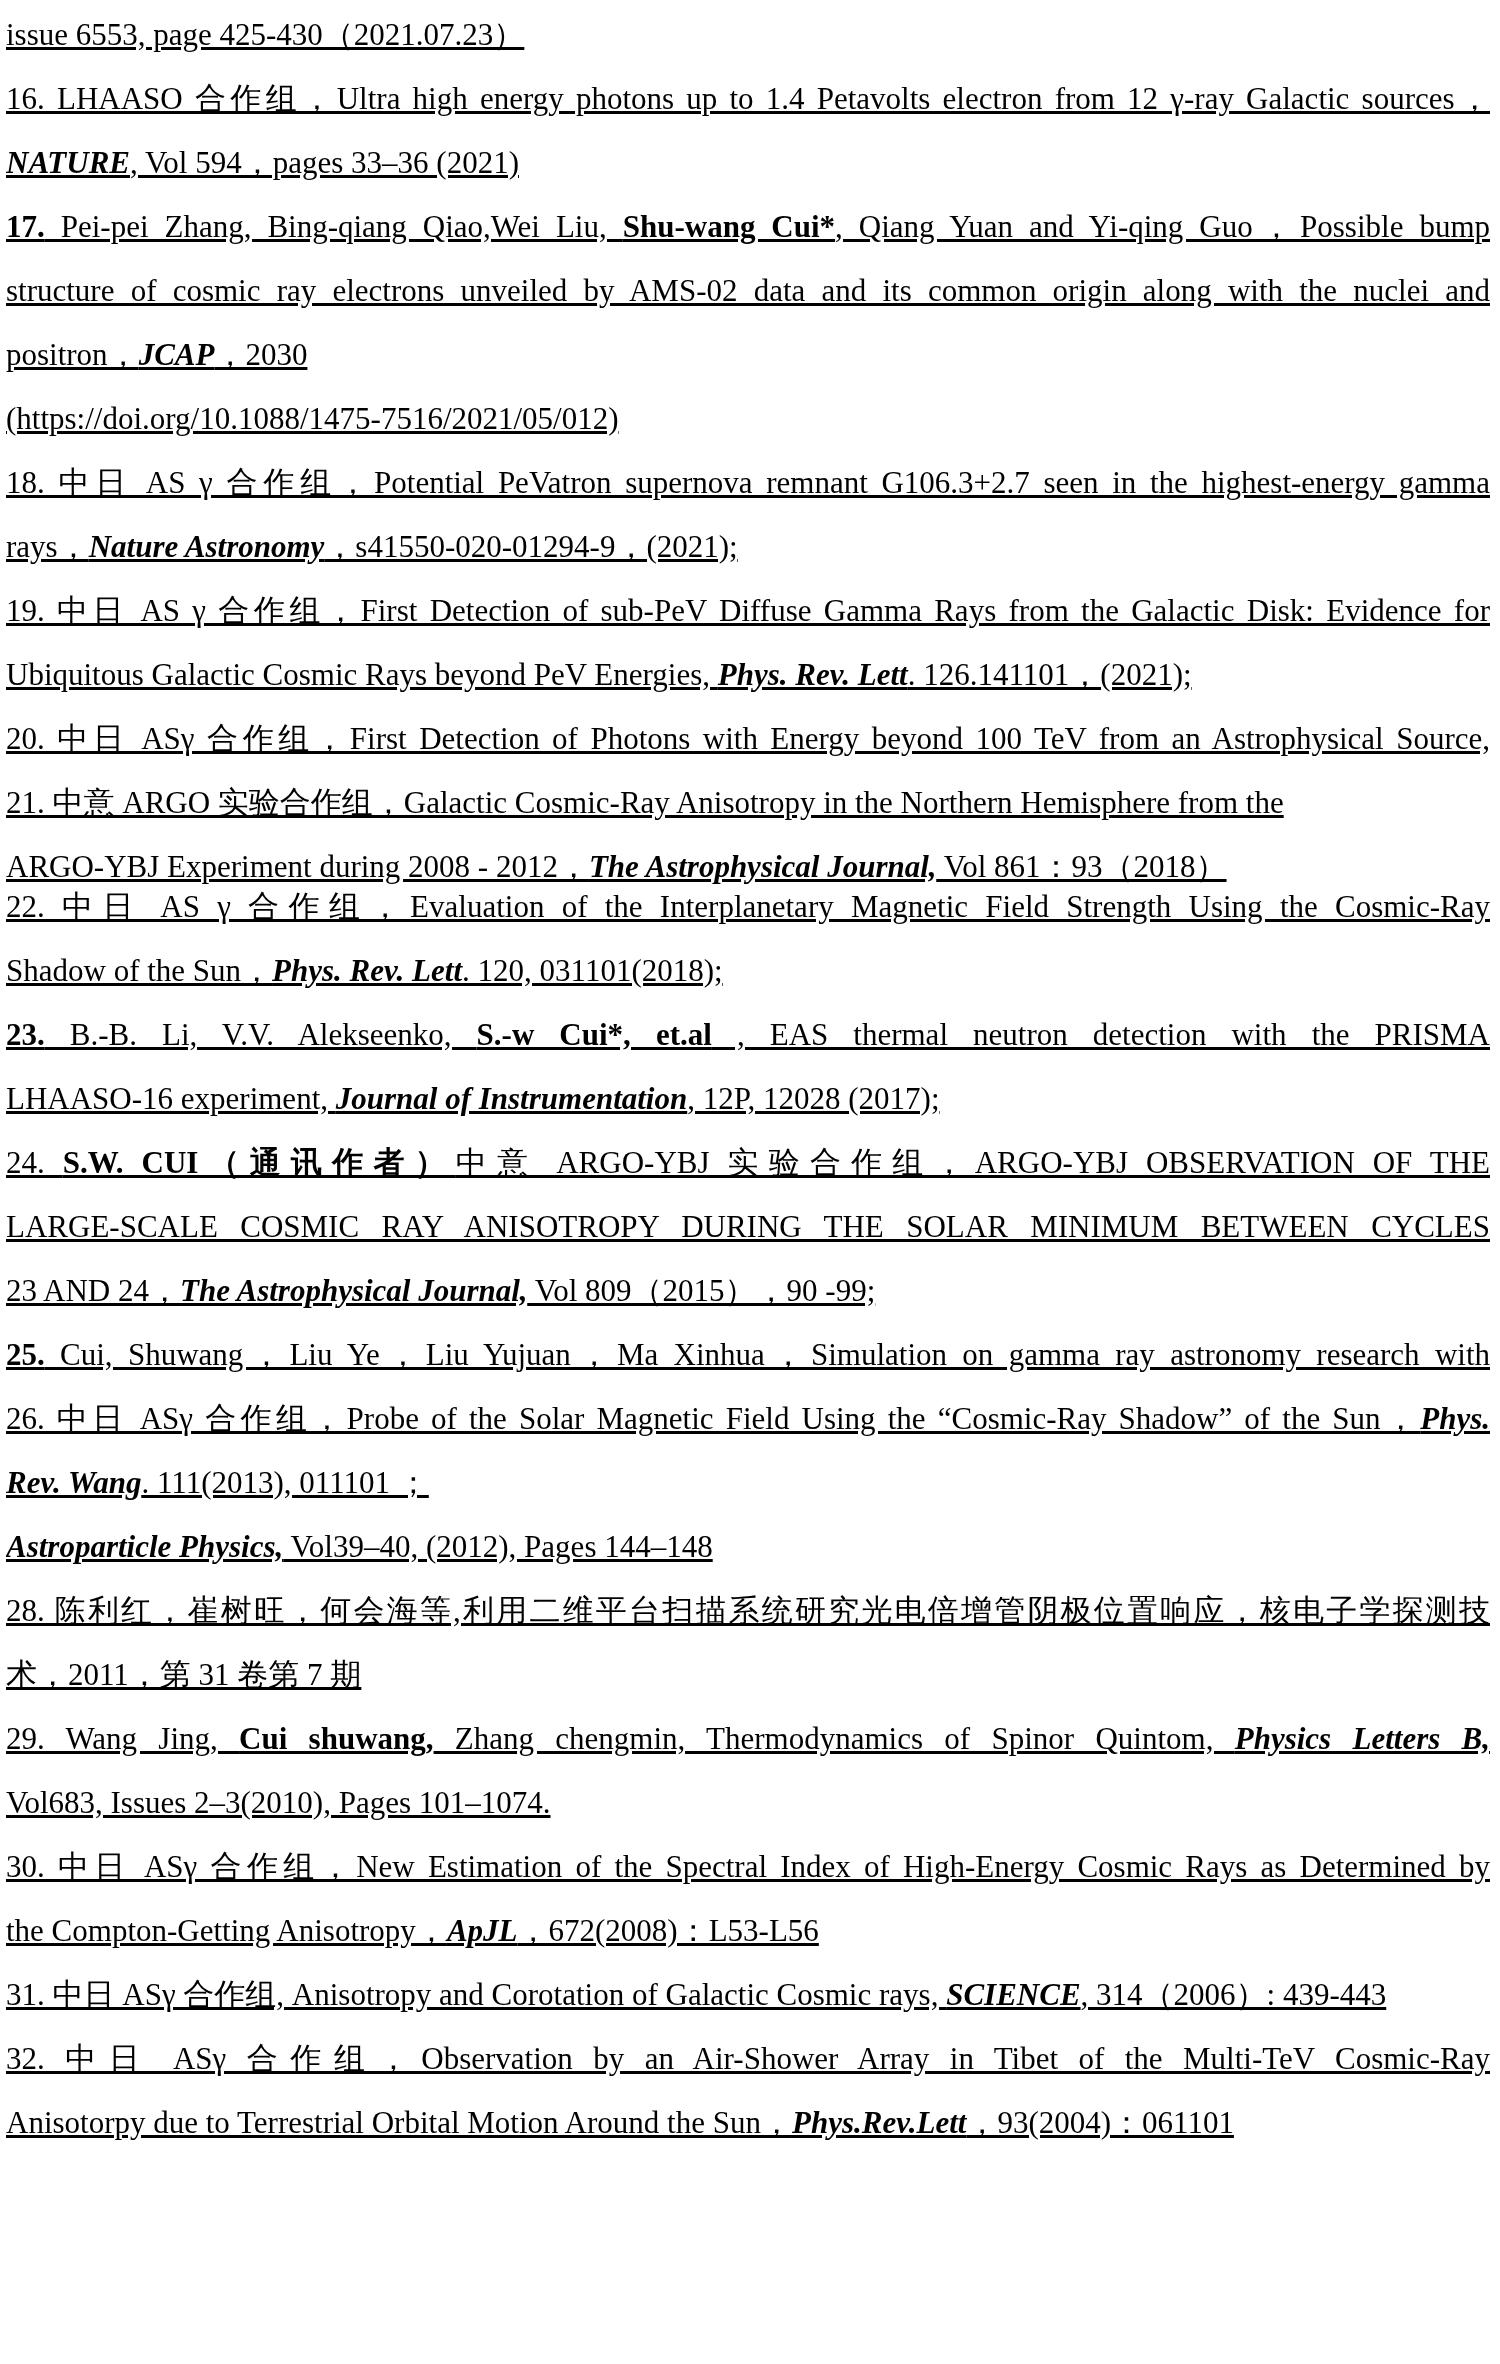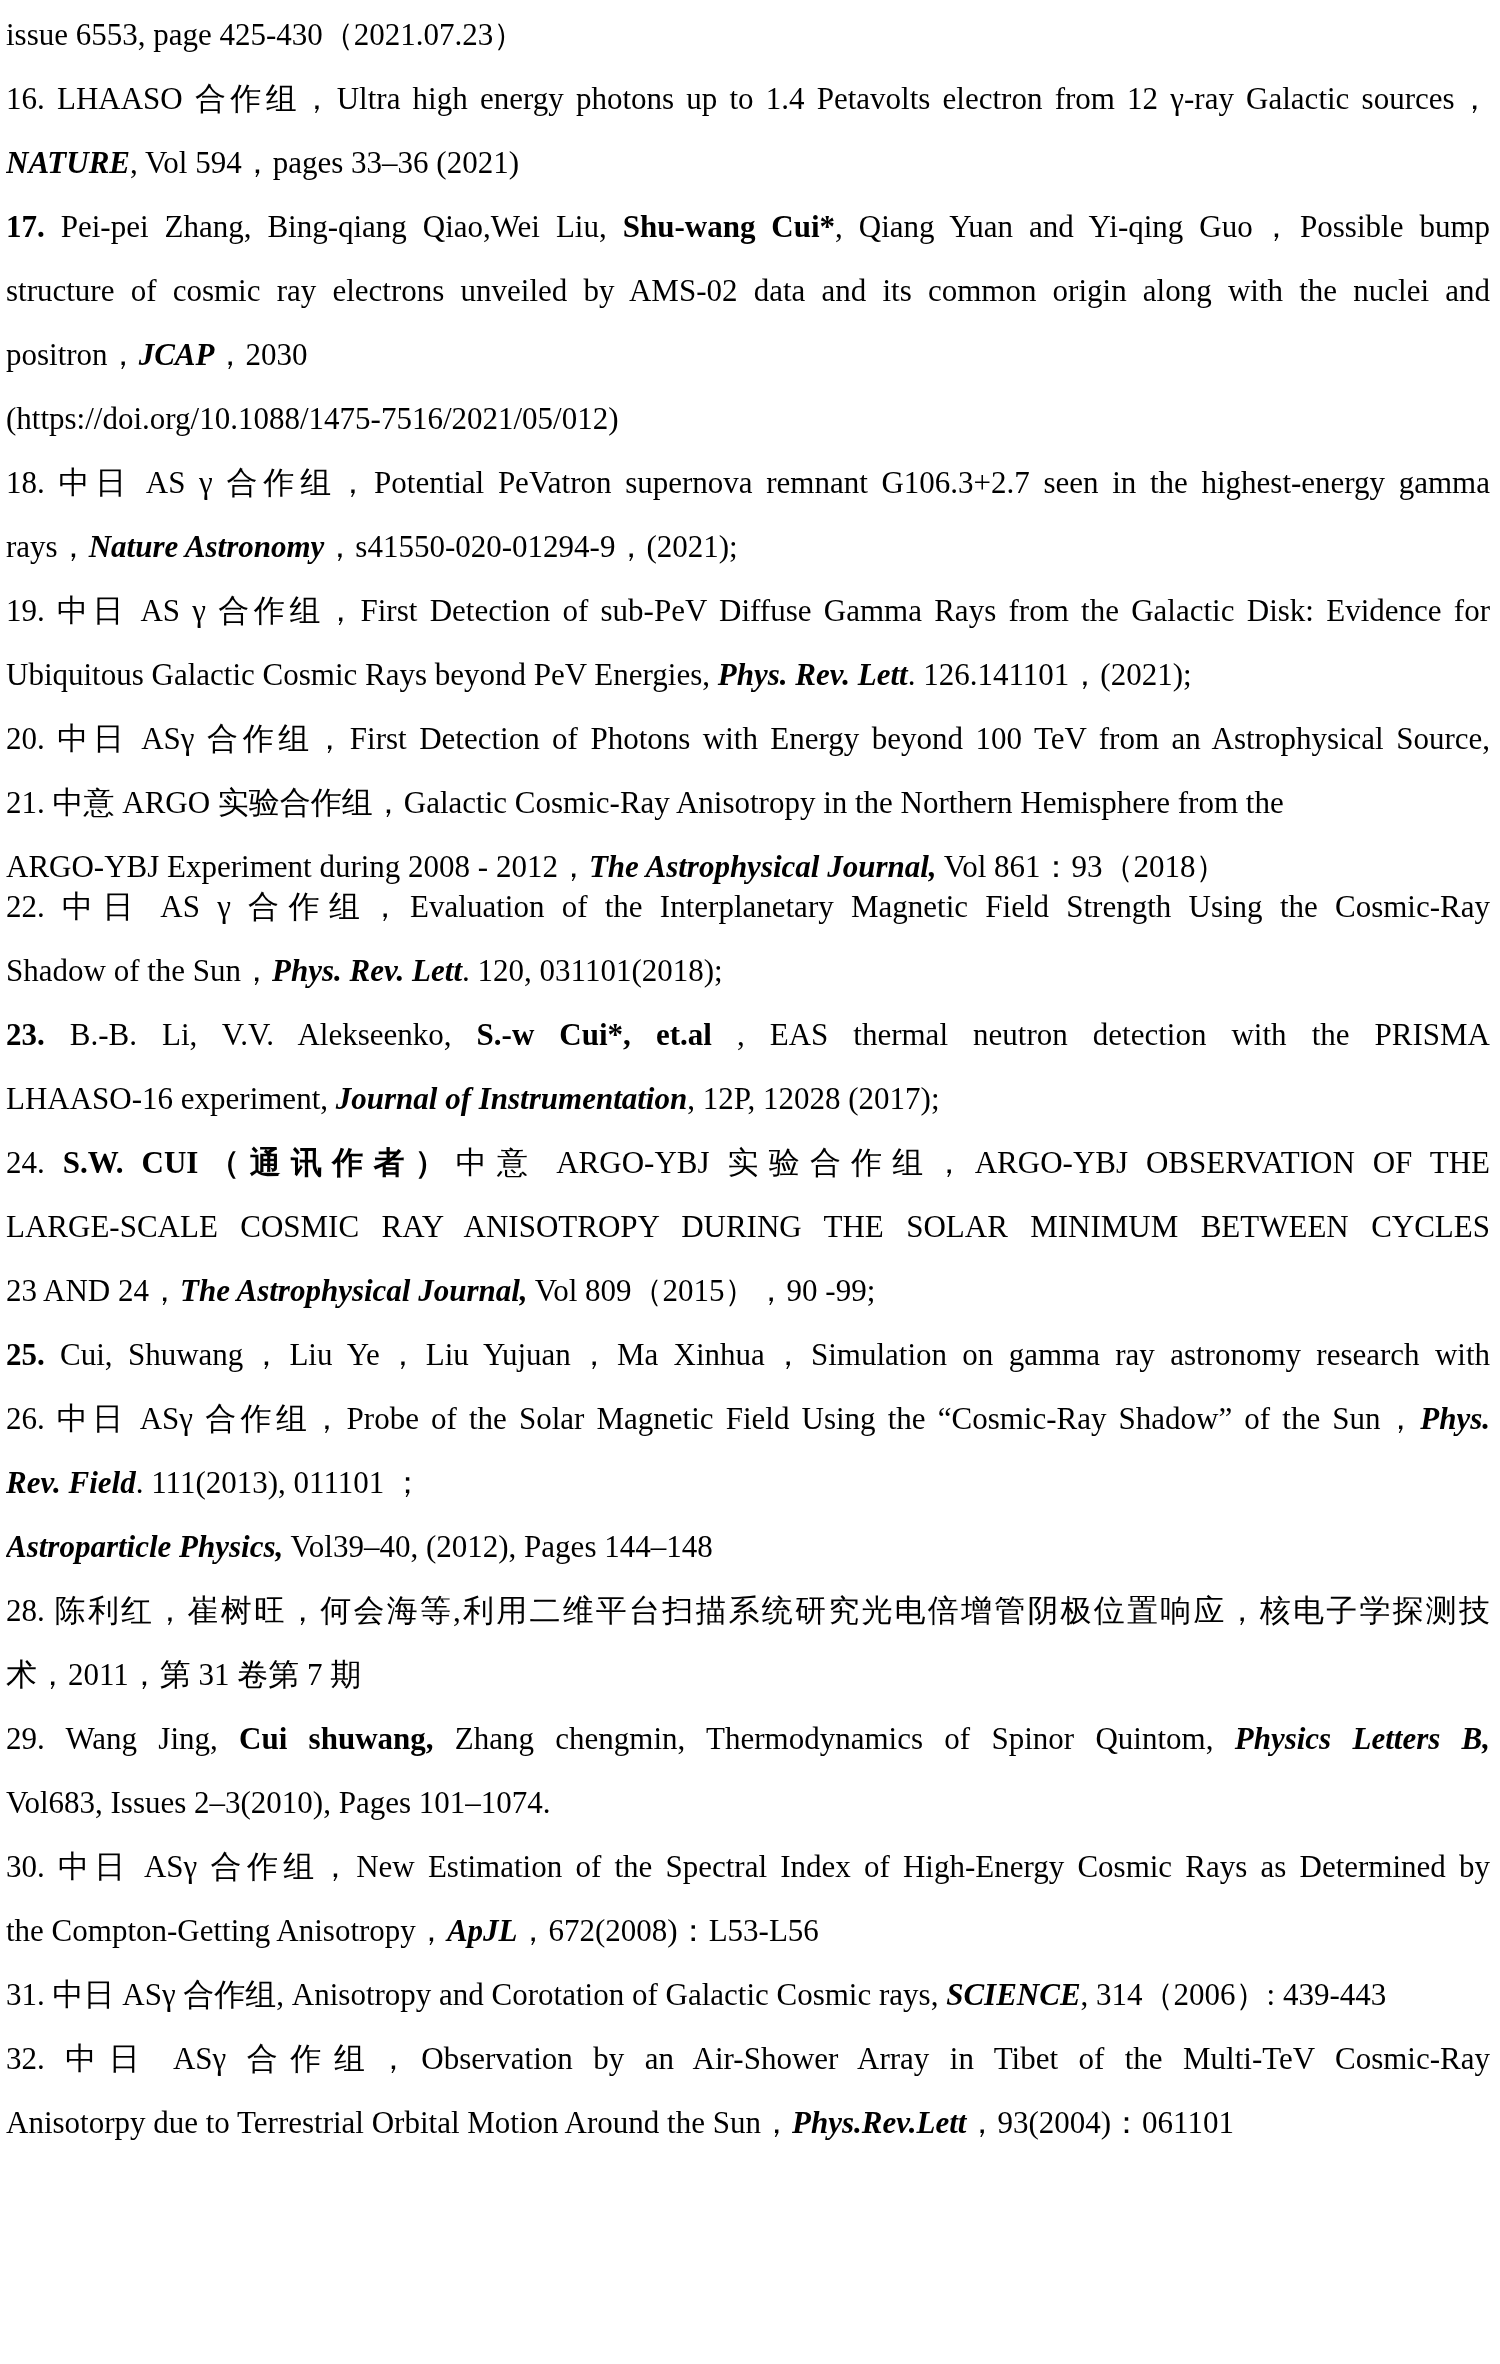--- a/index.html
+++ b/index.html
@@ -11,20 +11,21 @@
     background:#ffffff;
     color:#000000;
     font-family:"Liberation Serif","DejaVu Serif",serif;
     font-size:31px;
     overflow:hidden;
   }
   .line{
     height:64px;
     line-height:64px;
     overflow:hidden;
+    text-decoration:underline;
   }
   .line.j{
     text-align:justify;
     text-align-last:justify;
   }
   .line.tight{
     margin-top:-24px;
   }
   .seg.r{font-weight:normal;font-style:normal;}
   .seg.b{font-weight:bold;font-style:normal;}
@@ -51,21 +52,21 @@
       <div class="line"><span class="seg r">ARGO-YBJ Experiment during 2008 - 2012，</span><span class="seg bi">The Astrophysical Journal,</span><span class="seg r"> Vol 861：93（2018）</span></div>
       <div class="line j tight"><span class="seg r">22. 中日 AS γ 合作组，Evaluation of the Interplanetary Magnetic Field Strength Using the Cosmic-Ray</span></div>
       <div class="line"><span class="seg r">Shadow of the Sun，</span><span class="seg bi">Phys. Rev. Lett</span><span class="seg r">. 120, 031101(2018);</span></div>
       <div class="line j"><span class="seg b">23.</span><span class="seg r"> B.-B. Li, V.V. Alekseenko, </span><span class="seg b">S.-w Cui*, et.al</span><span class="seg r"> , EAS thermal neutron detection with the PRISMA</span></div>
       <div class="line"><span class="seg r">LHAASO-16 experiment, </span><span class="seg bi">Journal of Instrumentation</span><span class="seg r">, 12P, 12028 (2017);</span></div>
       <div class="line j"><span class="seg r">24. </span><span class="seg b">S.W. CUI（通讯作者）</span><span class="seg r">中意 ARGO-YBJ 实验合作组，ARGO-YBJ OBSERVATION OF THE</span></div>
       <div class="line j"><span class="seg r">LARGE-SCALE COSMIC RAY ANISOTROPY DURING THE SOLAR MINIMUM BETWEEN CYCLES</span></div>
       <div class="line"><span class="seg r">23 AND 24，</span><span class="seg bi">The Astrophysical Journal,</span><span class="seg r"> Vol 809（2015），90 -99;</span></div>
       <div class="line j"><span class="seg b">25.</span><span class="seg r"> Cui, Shuwang，Liu Ye，Liu Yujuan，Ma Xinhua，Simulation on gamma ray astronomy research with</span></div>
       <div class="line j"><span class="seg r">26. 中日 ASγ 合作组，Probe of the Solar Magnetic Field Using the “Cosmic-Ray Shadow” of the Sun，</span><span class="seg bi">Phys.</span></div>
-      <div class="line"><span class="seg bi">Rev. Field</span><span class="seg r">. 111(2013), 011101 ；</span></div>
+      <div class="line"><span class="seg bi">Rev. Wang</span><span class="seg r">. 111(2013), 011101 ；</span></div>
       <div class="line"><span class="seg bi">Astroparticle Physics,</span><span class="seg r"> Vol39–40, (2012), Pages 144–148</span></div>
       <div class="line j"><span class="seg r">28. 陈利红，崔树旺，何会海等,利用二维平台扫描系统研究光电倍增管阴极位置响应，核电子学探测技</span></div>
       <div class="line"><span class="seg r">术，2011，第 31 卷第 7 期</span></div>
       <div class="line j"><span class="seg r">29. Wang Jing, </span><span class="seg b">Cui shuwang,</span><span class="seg r"> Zhang chengmin, Thermodynamics of Spinor Quintom, </span><span class="seg bi">Physics Letters B,</span></div>
       <div class="line"><span class="seg r">Vol683, Issues 2–3(2010), Pages 101–1074.</span></div>
       <div class="line j"><span class="seg r">30. 中日 ASγ 合作组，New Estimation of the Spectral Index of High-Energy Cosmic Rays as Determined by</span></div>
       <div class="line"><span class="seg r">the Compton-Getting Anisotropy，</span><span class="seg bi">ApJL</span><span class="seg r">，672(2008)：L53-L56</span></div>
       <div class="line"><span class="seg r">31. 中日 ASγ 合作组, Anisotropy and Corotation of Galactic Cosmic rays, </span><span class="seg bi">SCIENCE</span><span class="seg r">, 314（2006）: 439-443</span></div>
       <div class="line j"><span class="seg r">32. 中日 ASγ 合作组，Observation by an Air-Shower Array in Tibet of the Multi-TeV Cosmic-Ray</span></div>
       <div class="line"><span class="seg r">Anisotorpy due to Terrestrial Orbital Motion Around the Sun，</span><span class="seg bi">Phys.Rev.Lett</span><span class="seg r">，93(2004)：061101</span></div>

